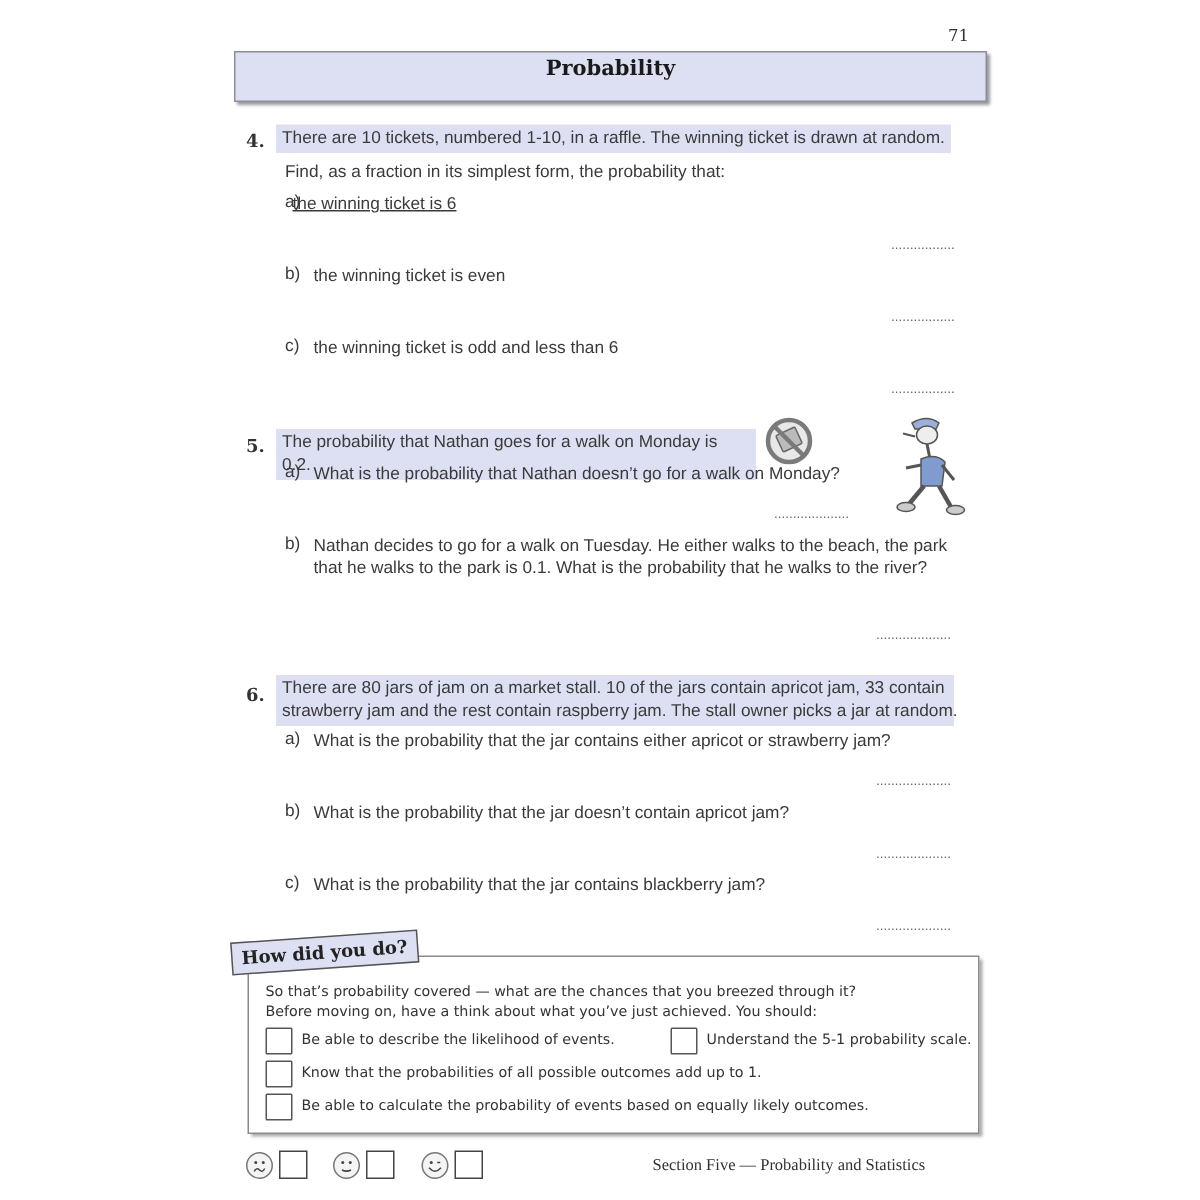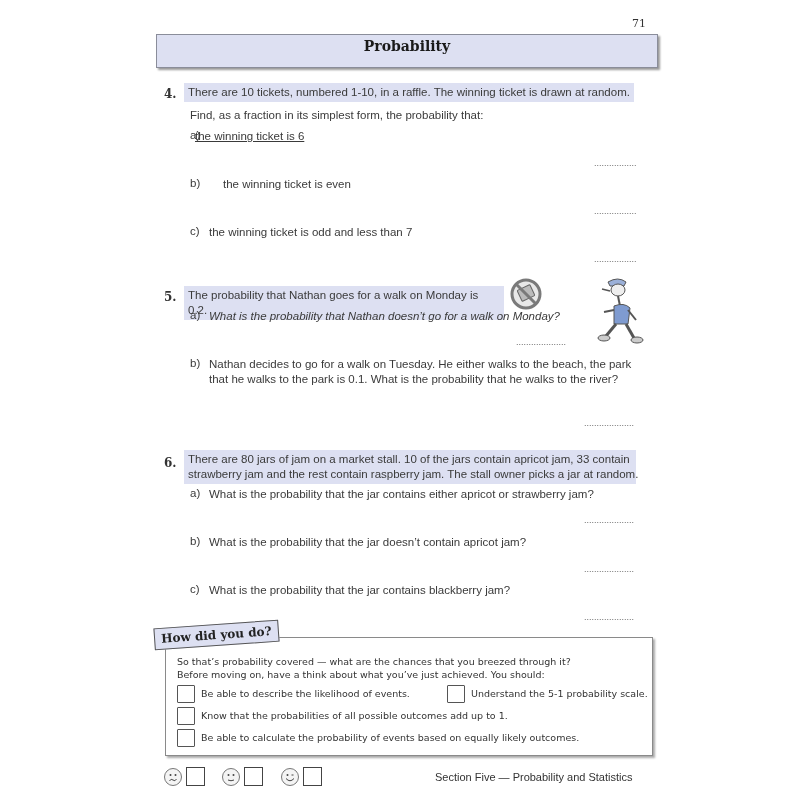--- a/index.html
+++ b/index.html
@@ -21,46 +21,46 @@
   .hdyd-box { position: absolute; left: 165px; top: 637px; width: 486px; height: 117px;
     border: 1px solid #8a8a8a; box-shadow: 2px 2px 2px #aaa; background: #fff; }
   .hdyd-label { position: absolute; left: 154px; top: 624px; padding: 3px 6px; background: #dde0f2;
     border: 1px solid #555; transform: rotate(-4deg); font-family: "DejaVu Serif", serif; font-weight: bold; font-size: 12px; color: #222; z-index: 2; }
   .hdyd-text { position: absolute; font-family: "DejaVu Sans", sans-serif; font-size: 9.5px; line-height: 13px; color: #333; white-space: nowrap; }
   .check { position: absolute; width: 16px; height: 16px; border: 1px solid #555; background: #fff; border-radius: 1px; }
   .check-label { position: absolute; font-family: "DejaVu Sans", sans-serif; font-size: 9.5px; color: #333; white-space: nowrap; }
 
   .face { position: absolute; width: 16px; height: 16px; border: 1px solid #777; border-radius: 50%; background: #f4f4f4; }
   .rate-box { position: absolute; width: 17px; height: 17px; border: 1px solid #444; background: #fff; }
-  .footer-text { position: absolute; left: 435px; top: 771px; font-family: Liberation Sans, sans-serif; font-size: 11px; color: #333; text-align: center; }
+  .footer-text { position: absolute; left: 435px; top: 771px; font-family: Liberation Serif, serif; font-size: 11px; color: #333; text-align: center; }
 </style>
 </head>
 <body>
 
 <div class="page-number">71</div>
 
 <div class="title-bar">
   <div class="title-text">Probability</div>
 </div>
 
 <div>
   <div class="qnum" style="left:164px; top:87px;">4.</div>
   <div class="stem" style="left:184px; top:83px; width:442px;">There are 10 tickets, numbered 1-10, in a raffle.  The winning ticket is drawn at random.</div>
   <div class="line" style="left:190px; top:108px;">Find, as a fraction in its simplest form, the probability that:</div>
 
   <div class="part-letter" style="left:190px; top:129px;">a)</div>
   <div class="part-text" style="left:195px; top:129px;text-decoration:underline;">the winning ticket is 6</div>
   <div class="answer-dots" style="left:594px; top:158px;">.................</div>
 
   <div class="part-letter" style="left:190px; top:177px;">b)</div>
-  <div class="part-text" style="left:223px; top:177px;">the winning ticket is even</div>
+  <div class="part-text" style="left:209px; top:177px;">the winning ticket is even</div>
   <div class="answer-dots" style="left:594px; top:206px;">.................</div>
 
   <div class="part-letter" style="left:190px; top:225px;">c)</div>
-  <div class="part-text" style="left:209px; top:225px;">the winning ticket is odd and less than 7</div>
+  <div class="part-text" style="left:209px; top:225px;">the winning ticket is odd and less than 6</div>
   <div class="answer-dots" style="left:594px; top:254px;">.................</div>
 </div>
 
 <div>
   <div class="qnum" style="left:164px; top:290px;">5.</div>
   <div class="stem" style="left:184px; top:286px; width:312px;">The probability that Nathan goes for a walk on Monday is 0.2.</div>
 
   <div style="position:absolute; left:510px; top:278px; width:32px; height:32px;">
     <svg width="32" height="32" viewBox="0 0 32 32">
       <circle cx="16" cy="16" r="14" fill="#e8e8e8" stroke="#7a7a7a" stroke-width="3"></circle>
@@ -79,21 +79,21 @@
       <path d="M18 34 L8 36" stroke="#555" stroke-width="2"></path>
       <path d="M32 34 L40 44" stroke="#555" stroke-width="2"></path>
       <path d="M20 48 L10 60" stroke="#555" stroke-width="3"></path>
       <path d="M30 48 L38 62" stroke="#555" stroke-width="3"></path>
       <ellipse cx="8" cy="62" rx="6" ry="3" fill="#ccc" stroke="#555"></ellipse>
       <ellipse cx="41" cy="64" rx="6" ry="3" fill="#ccc" stroke="#555"></ellipse>
     </svg>
   </div>
 
   <div class="part-letter" style="left:190px; top:309px;">a)</div>
-  <div class="part-text" style="left:209px; top:309px;font-style:italic;">What is the probability that Nathan doesn’t go for a walk on Monday?</div>
+  <div class="part-text" style="left:209px; top:309px;">What is the probability that Nathan doesn’t go for a walk on Monday?</div>
   <div class="answer-dots" style="left:516px; top:337px;">....................</div>
 
   <div class="part-letter" style="left:190px; top:357px;">b)</div>
   <div class="part-text" style="left:209px; top:357px; white-space:nowrap;">
     <div>Nathan decides to go for a walk on Tuesday.  He either walks to the beach, the park</div>
     <div>that he walks to the park is 0.1.  What is the probability that he walks to the river?</div>
   </div>
   <div class="answer-dots" style="left:584px; top:418px;">....................</div>
 </div>
 

